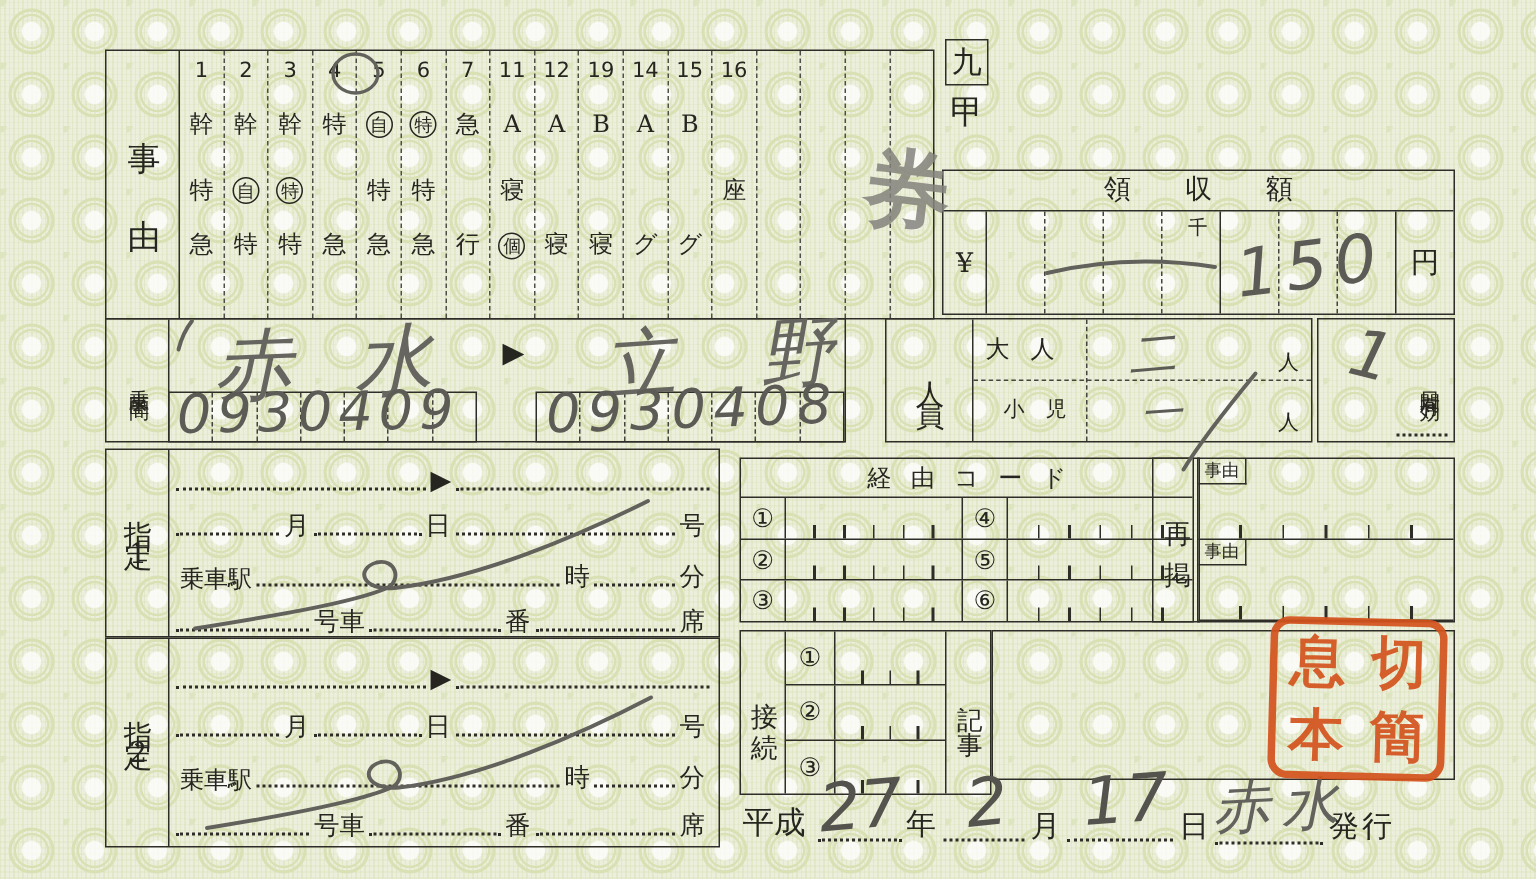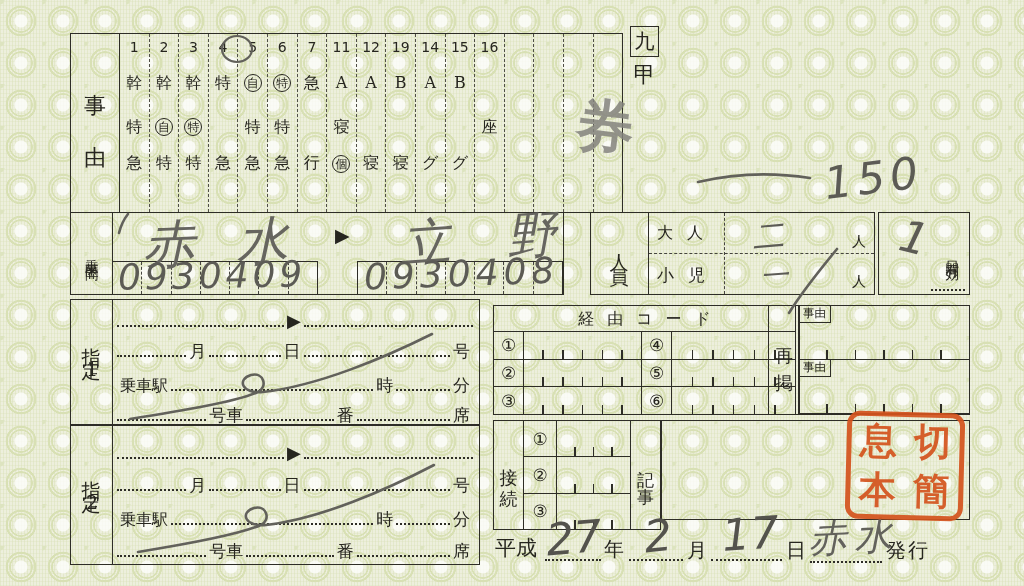--- a/index.html
+++ b/index.html
@@ -195,20 +195,39 @@
         <div class="jcol"></div>
         <div class="jcol"></div>
         <div class="jcol"></div>
       </div>
     <div class="ken">券</div>
   </div>
 
   <div class="box" style="left:630px;top:26px;width:29px;height:31px;display:flex;align-items:center;justify-content:center;font-size:20px;">九</div>
   <div class="abs p" style="left:630px;top:60px;width:29px;text-align:center;font-size:22px;">甲</div>
 
+  <div class="box" style="left:628px;top:113px;width:342px;height:97px;">
+    <div class="abs p" style="left:0;top:0;width:100%;height:27px;border-bottom:1.6px solid #2e2d27;text-align:center;font-size:18px;letter-spacing:36px;padding-left:36px;line-height:26px;">領収額</div>
+    <div class="abs" style="left:0;top:27px;right:0;bottom:0;display:flex;">
+      <div style="width:29px;border-right:1.6px solid #2e2d27;display:flex;align-items:center;justify-content:center;font-size:18px;">¥</div>
+      <div style="width:156px;border-right:1.6px solid #2e2d27;display:flex;position:relative;">
+        <div style="flex:1;border-right:1.4px dashed #45443e;"></div>
+        <div style="flex:1;border-right:1.4px dashed #45443e;"></div>
+        <div style="flex:1;border-right:1.4px dashed #45443e;"></div>
+        <div style="flex:1;"></div>
+        <span class="abs p" style="right:8px;top:2px;font-size:13px;">千</span>
+      </div>
+      <div style="width:117px;border-right:1.6px solid #2e2d27;display:flex;">
+        <div style="flex:1;border-right:1.4px dashed #45443e;"></div>
+        <div style="flex:1;border-right:1.4px dashed #45443e;"></div>
+        <div style="flex:1;"></div>
+      </div>
+      <div style="flex:1;display:flex;align-items:center;justify-content:center;font-size:19px;">円</div>
+    </div>
+  </div>
   <span class="hand" style="left:824px;top:156px;font-size:44px;letter-spacing:5px;transform:rotate(-7deg);">150</span>
 
   <div class="box" style="left:70px;top:212px;width:494px;height:83px;">
     <div class="vlabel abs" style="left:0;top:0;width:42px;height:100%;border-right:1.6px solid #2e2d27;font-size:13.5px;letter-spacing:3px;">乗車区間</div>
   </div>
   <span class="hand" style="left:142px;top:216px;font-size:52px;letter-spacing:42px;transform:rotate(-2deg);color:#66655f;">赤水</span>
   <span class="abs p" style="left:335px;top:224px;font-size:19px;z-index:4;">▶</span>
   <span class="hand" style="left:400px;top:212px;font-size:50px;letter-spacing:56px;transform:rotate(-4deg);color:#66655f;">立野</span>
   <div class="box" style="left:112px;top:261px;width:206px;height:34px;display:flex;" id="strip1">
       <div style="flex: 1 1 0%; border-right: 1.4px dashed rgb(69, 68, 62);"></div>
@@ -231,21 +250,21 @@
   <span class="hand" style="left:118px;top:258px;font-size:36px;letter-spacing:4px;transform:rotate(-1deg);">0930409</span>
   <span class="hand" style="left:364px;top:256px;font-size:36px;letter-spacing:5px;transform:rotate(-2deg);">0930408</span>
 
   <div class="box" style="left:590px;top:212px;width:285px;height:83px;">
     <div class="vlabel abs" style="left:0;top:0;width:58px;height:100%;border-right:1.6px solid #2e2d27;font-size:19px;letter-spacing:16px;">人員</div>
     <div class="abs" style="left:58px;top:0;right:0;height:50%;border-bottom:1.6px dashed #45443e;">
       <span class="abs p" style="left:8px;top:10px;font-size:16px;letter-spacing:14px;">大人</span>
       <span class="abs p" style="right:8px;bottom:2px;font-size:14px;">人</span>
     </div>
     <div class="abs" style="left:58px;bottom:0;right:0;height:50%;">
-      <span class="abs p" style="left:8px;top:10px;font-size:17px;letter-spacing:14px;">小児</span>
+      <span class="abs p" style="left:20px;top:10px;font-size:14px;letter-spacing:14px;">小児</span>
       <span class="abs p" style="right:8px;bottom:3px;font-size:14px;">人</span>
     </div>
     <div class="dashv" style="left:133px;top:0;height:100%;"></div>
   </div>
   <span class="hand" style="left:752px;top:220px;font-size:32px;transform:rotate(-5deg);letter-spacing:0;">二</span>
   <span class="hand" style="left:760px;top:262px;font-size:28px;transform:rotate(-4deg);">一</span>
 
   <div class="box" style="left:878px;top:212px;width:92px;height:83px;">
     <div class="vlabel abs" style="right:4px;top:4px;width:26px;height:74px;font-size:13.5px;letter-spacing:2px;">日間有効</div>
     <div class="dotline" style="left:52px;bottom:3px;width:34px;"></div>

